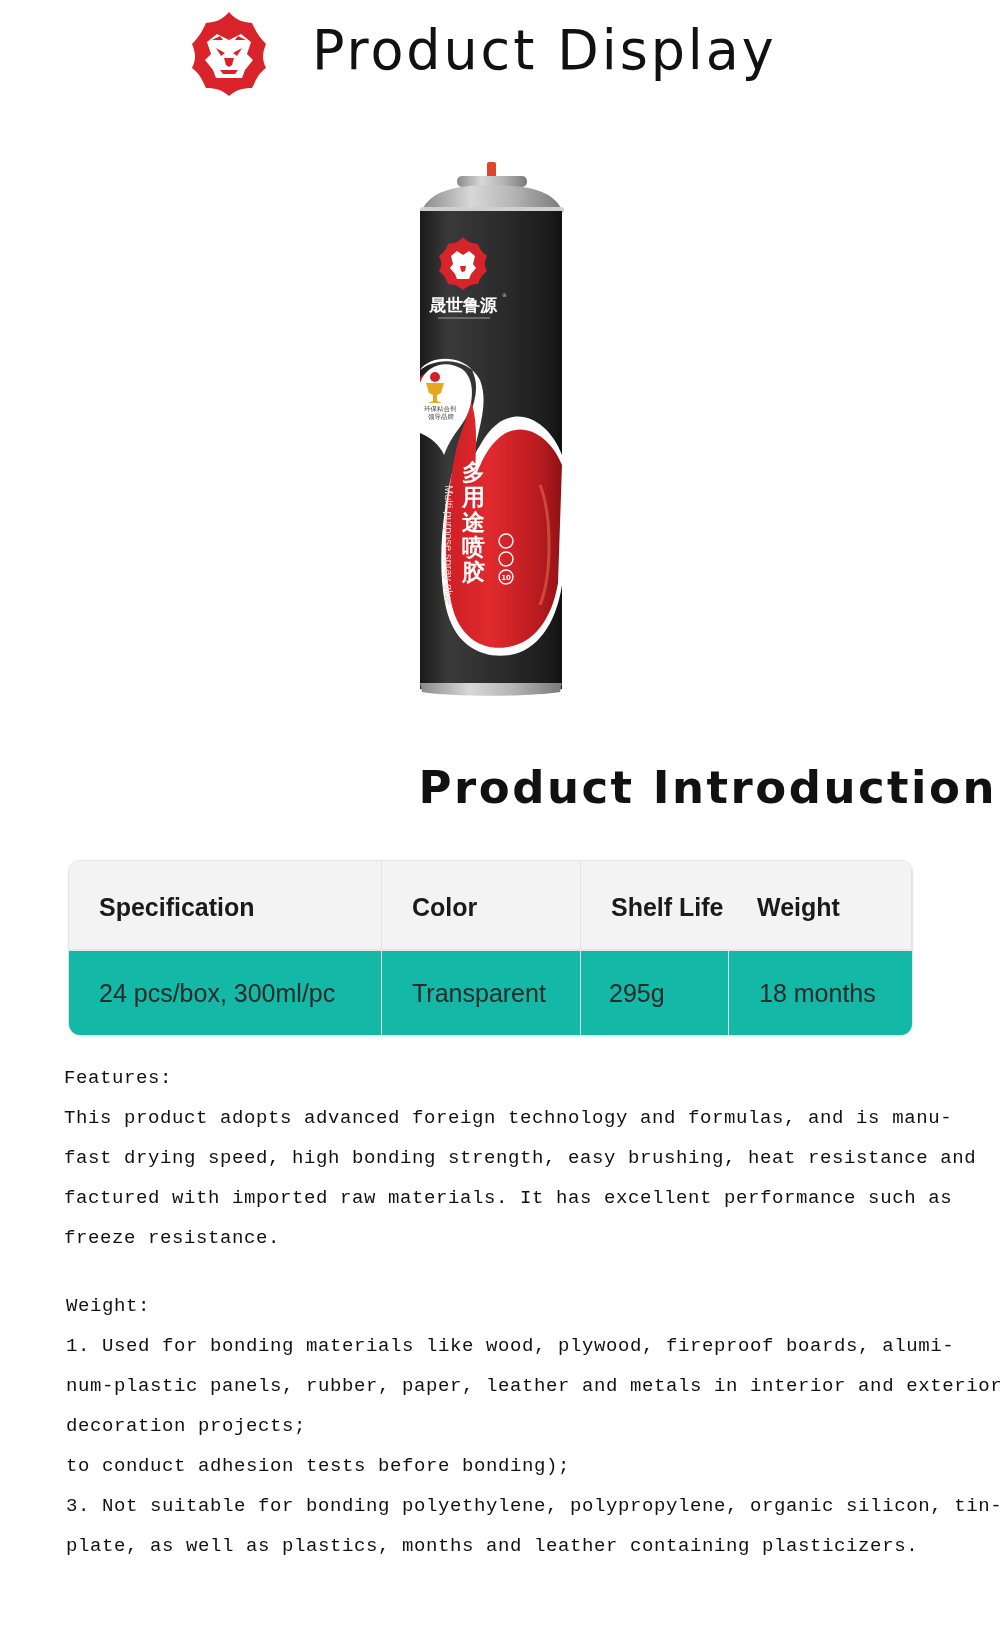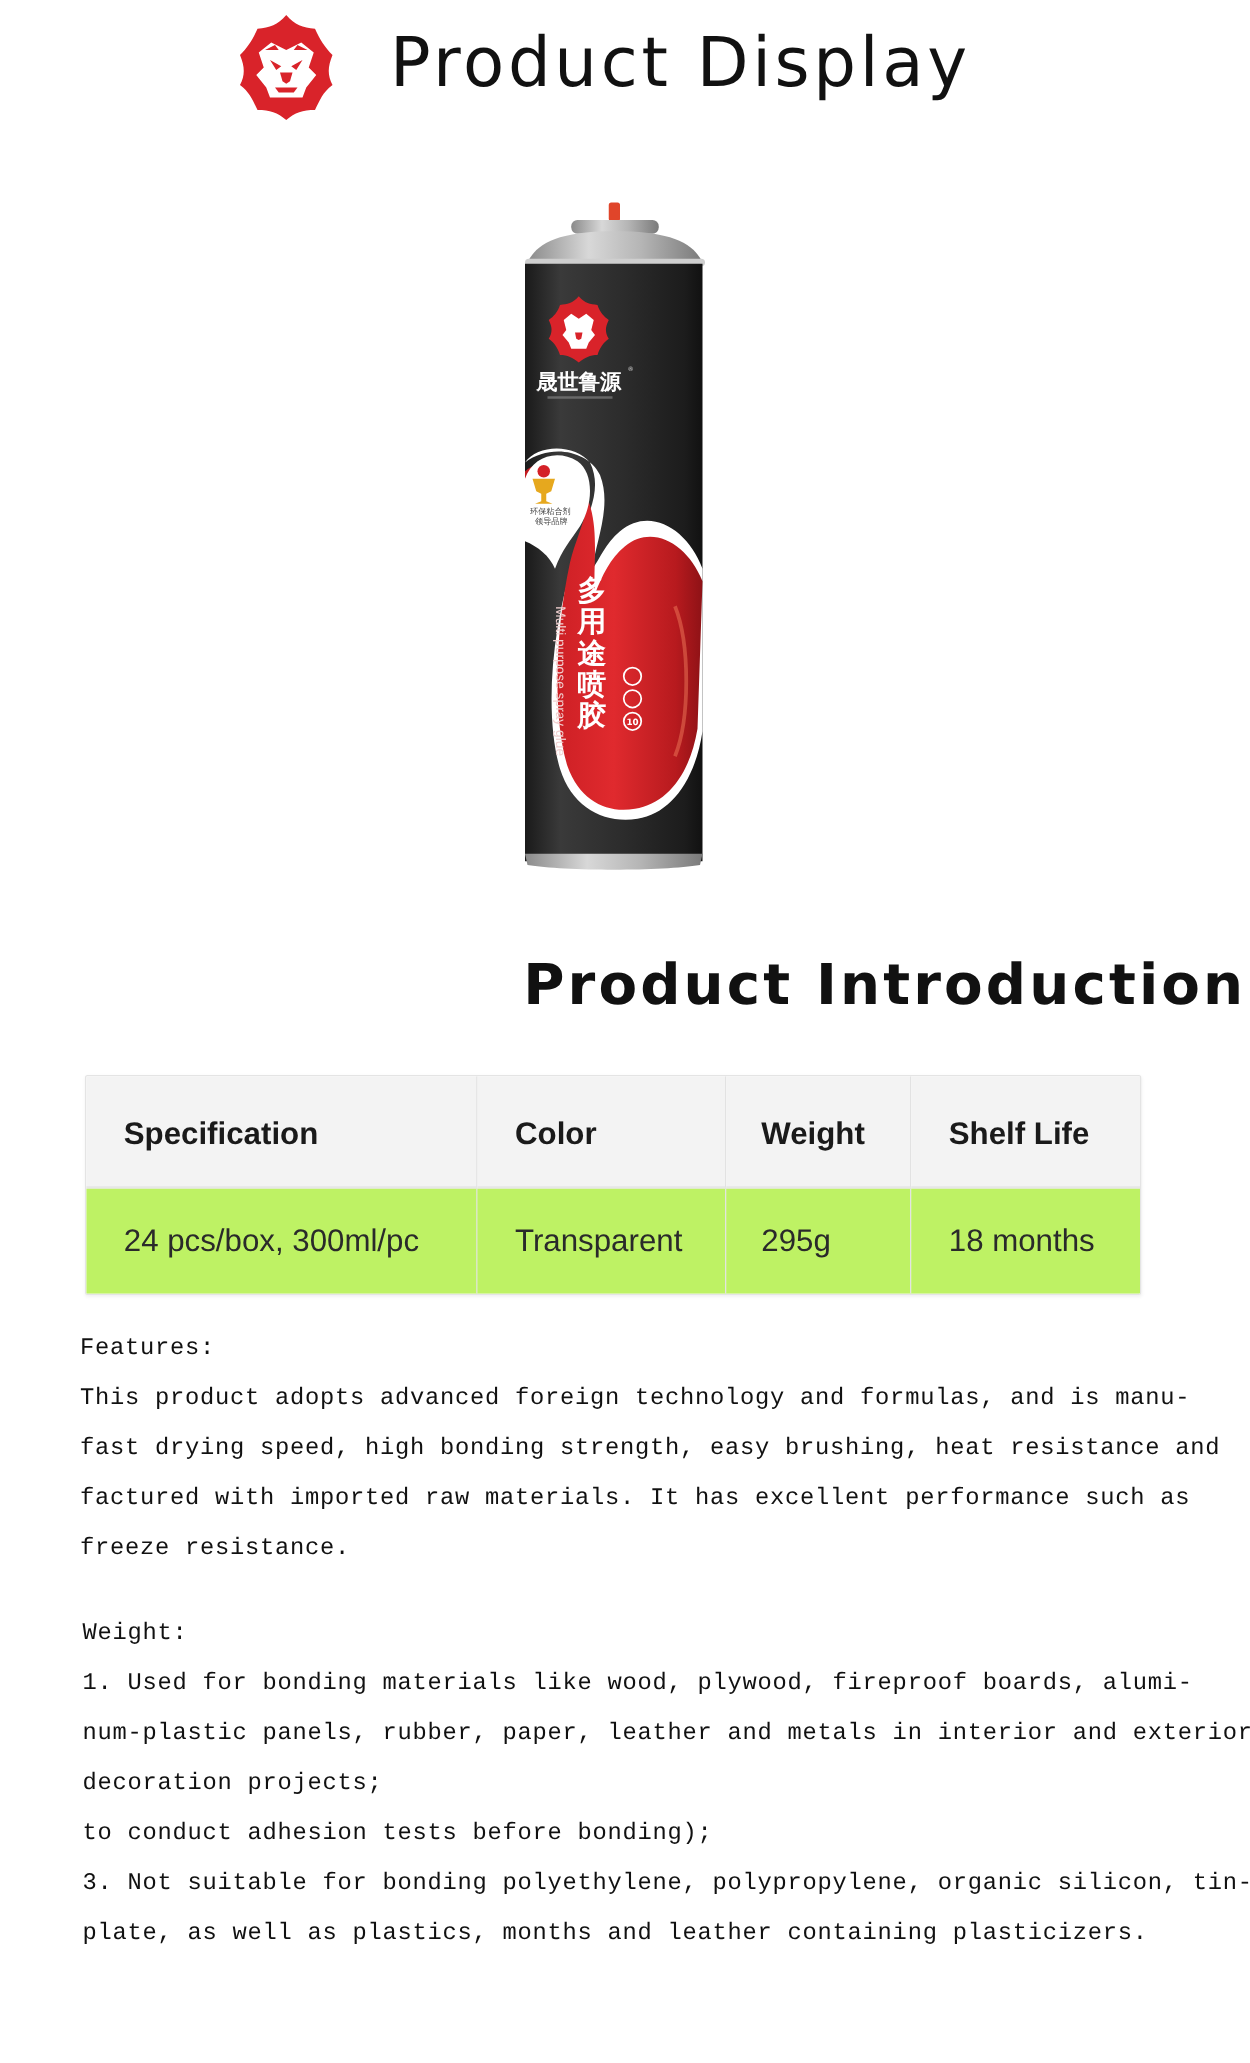--- a/index.html
+++ b/index.html
@@ -21,32 +21,32 @@
   
   .section-title {
     position: absolute; left: 0; width: 997px; top: 762px; text-align: right;
     font-family: "DejaVu Sans", sans-serif; font-size: 45px; letter-spacing: 2.5px;
     line-height: 52px; color: #111;
   }
 
   
   .spec-table {
     position: absolute; left: 68px; top: 860px; width: 845px; height: 176px;
-    border: 1px solid #e4e4e4; border-radius: 2px; overflow: hidden;
+    border: 1px solid #e4e4e4; border-radius: 12px; overflow: hidden;
     box-shadow: 0 1px 3px rgba(0,0,0,0.06);
     display: grid; grid-template-columns: 313px 199px 148px 1fr; grid-template-rows: 90px 1fr;
     font-family: "Liberation Sans", sans-serif;
   }
   .spec-table .cell {
     display: flex; align-items: center; padding-left: 30px;
     border-right: 1px solid #e2e2e2; font-size: 25px; color: #222;
   }
   .spec-table .cell.last { border-right: none; padding-left: 30px; }
   .spec-table .head { background: #f3f3f3; font-weight: 700; color: #1a1a1a; border-bottom: 2px solid #e6e6e6; padding-top: 4px; }
-  .spec-table .body { background: #bef264; font-weight: 400; color: #2a2a2a; }
+  .spec-table .body { background: #14b8a6; font-weight: 400; color: #2a2a2a; }
 
   
   .text-block {
     position: absolute; left: 64px; width: 880px;
     font-family: Liberation Mono, monospace; font-size: 19px; line-height: 40px;
     letter-spacing: 0.6px; color: #111;
   }
   .features { top: 1058px; }
   .usage { top: 1286px; left: 66px; }
   .text-block p { white-space: nowrap; }
@@ -134,22 +134,22 @@
 
     <path d="M140 330 C152 360 152 420 140 450" stroke="#f07a5a" stroke-width="3" fill="none" opacity="0.5"></path>
   </svg>
 </div>
 
 <h2 class="section-title">Product Introduction</h2>
 
 <div class="spec-table">
   <div class="cell head">Specification</div>
   <div class="cell head">Color</div>
+  <div class="cell head last">Shelf Life</div>
   <div class="cell head" style="padding-left:28px">Weight</div>
-  <div class="cell head last">Shelf Life</div>
   <div class="cell body">24 pcs/box, 300ml/pc</div>
   <div class="cell body">Transparent</div>
   <div class="cell body" style="padding-left:28px">295g</div>
   <div class="cell body last">18 months</div>
 </div>
 
 <div class="text-block features">
   <p>Features:</p>
   <p>This product adopts advanced foreign technology and formulas, and is manu-</p>
   <p>fast drying speed, high bonding strength, easy brushing, heat resistance and</p>

